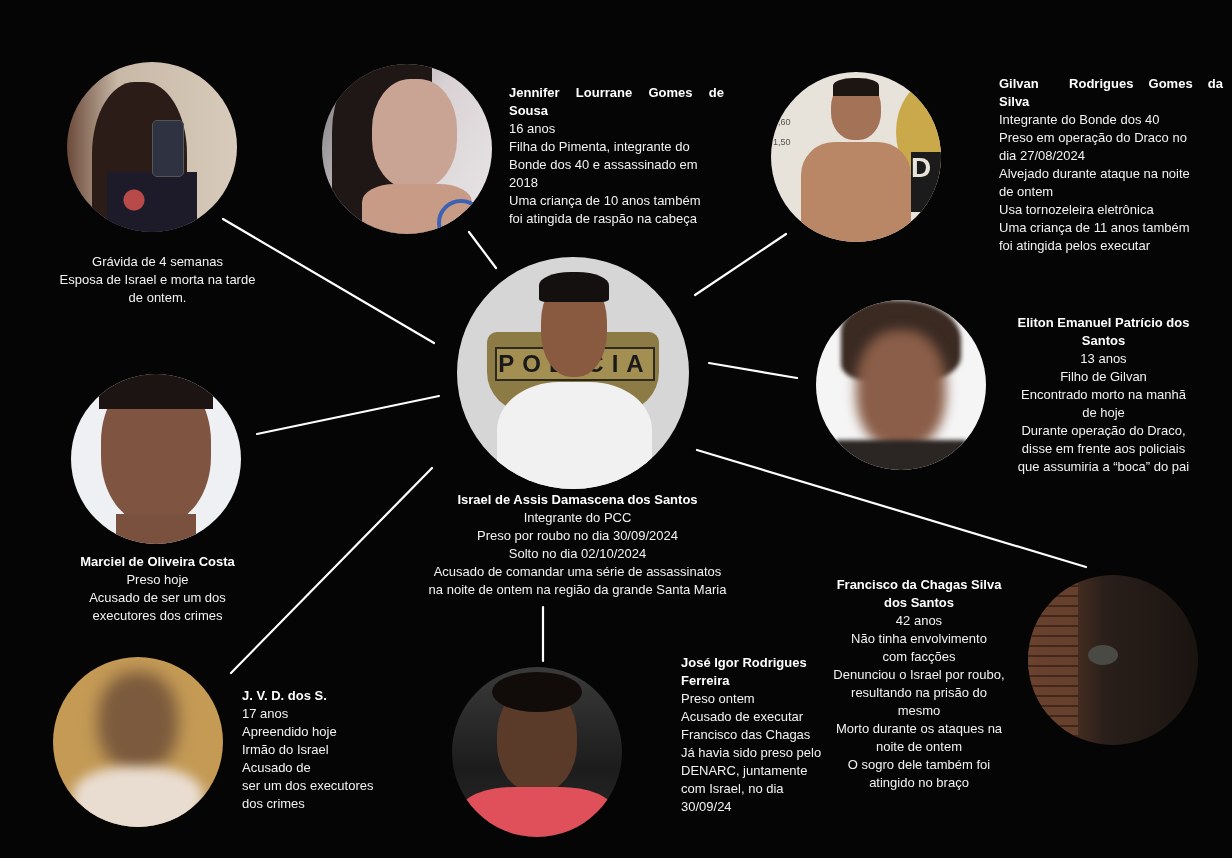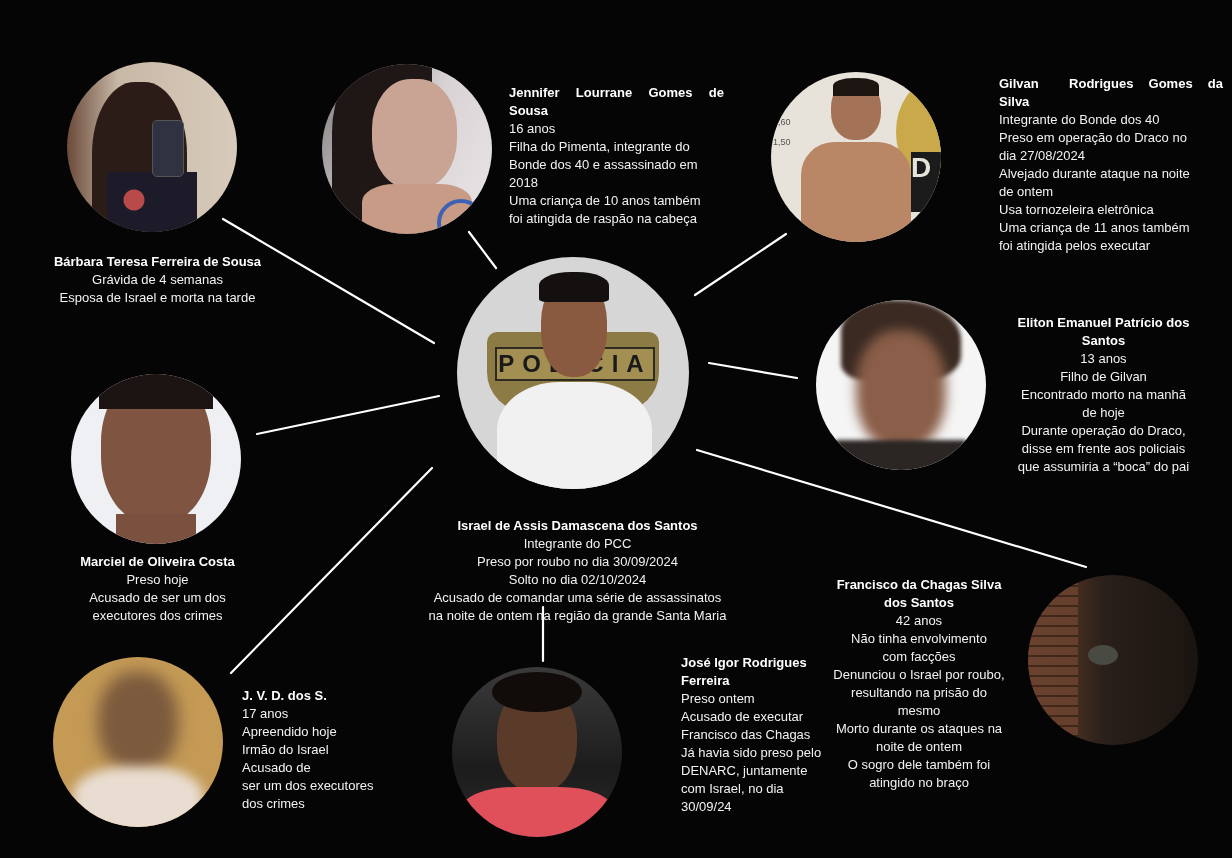--- a/index.html
+++ b/index.html
@@ -96,23 +96,23 @@
   <div class="fig" style="left:10px;top:120px;width:150px;height:60px;border-radius:35% 35% 0 0;background:#e0505a;"></div>
 </div>
 
 <div class="photo" style="left:1028px;top:575px;width:170px;height:170px;">
   <div class="bg" style="background:linear-gradient(90deg,#5e3a28 0%,#4a3022 25%,#2a1f1a 45%,#1a1410 100%);"></div>
   <div class="fig" style="left:0px;top:0px;width:50px;height:170px;background:repeating-linear-gradient(0deg,#6d4430 0 8px,#3d2518 8px 10px);opacity:0.8;"></div>
   <div class="fig" style="left:60px;top:70px;width:30px;height:20px;border-radius:50%;background:#4a4a44;"></div>
 </div>
 
 <div class="txt center" style="left:25px;top:253px;width:265px;">
-  <span class="name">Bárbara Teresa Ferreira de Sousa</span>
   <span class="line">Grávida de 4 semanas</span>
   <span class="line">Esposa de Israel e morta na tarde</span>
+  <span class="line">de ontem.</span>
 </div>
 
 <div class="txt just" style="left:509px;top:84px;width:215px;">
   <span class="name" style="text-align:justify;text-align-last:justify;">Jennifer Lourrane Gomes de</span>
   <span class="name">Sousa</span>
   <span class="line">16 anos</span>
   <span class="line">Filha do Pimenta, integrante do</span>
   <span class="line">Bonde dos 40 e assassinado em</span>
   <span class="line">2018</span>
   <span class="line">Uma criança de 10 anos também</span>
@@ -137,21 +137,21 @@
   <span class="name">Santos</span>
   <span class="line">13 anos</span>
   <span class="line">Filho de Gilvan</span>
   <span class="line">Encontrado morto na manhã</span>
   <span class="line">de hoje</span>
   <span class="line">Durante operação do Draco,</span>
   <span class="line">disse em frente aos policiais</span>
   <span class="line">que assumiria a “boca” do pai</span>
 </div>
 
-<div class="txt center" style="left:395px;top:517px;width:365px;text-align:center;">
+<div class="txt center" style="left:395px;top:491px;width:365px;text-align:center;">
   <span class="name">Israel de Assis Damascena dos Santos</span>
   <span class="line">Integrante do PCC</span>
   <span class="line">Preso por roubo no dia 30/09/2024</span>
   <span class="line">Solto no dia 02/10/2024</span>
   <span class="line">Acusado de comandar uma série de assassinatos</span>
   <span class="line">na noite de ontem na região da grande Santa Maria</span>
 </div>
 
 <div class="txt center" style="left:55px;top:553px;width:205px;">
   <span class="name">Marciel de Oliveira Costa</span>

